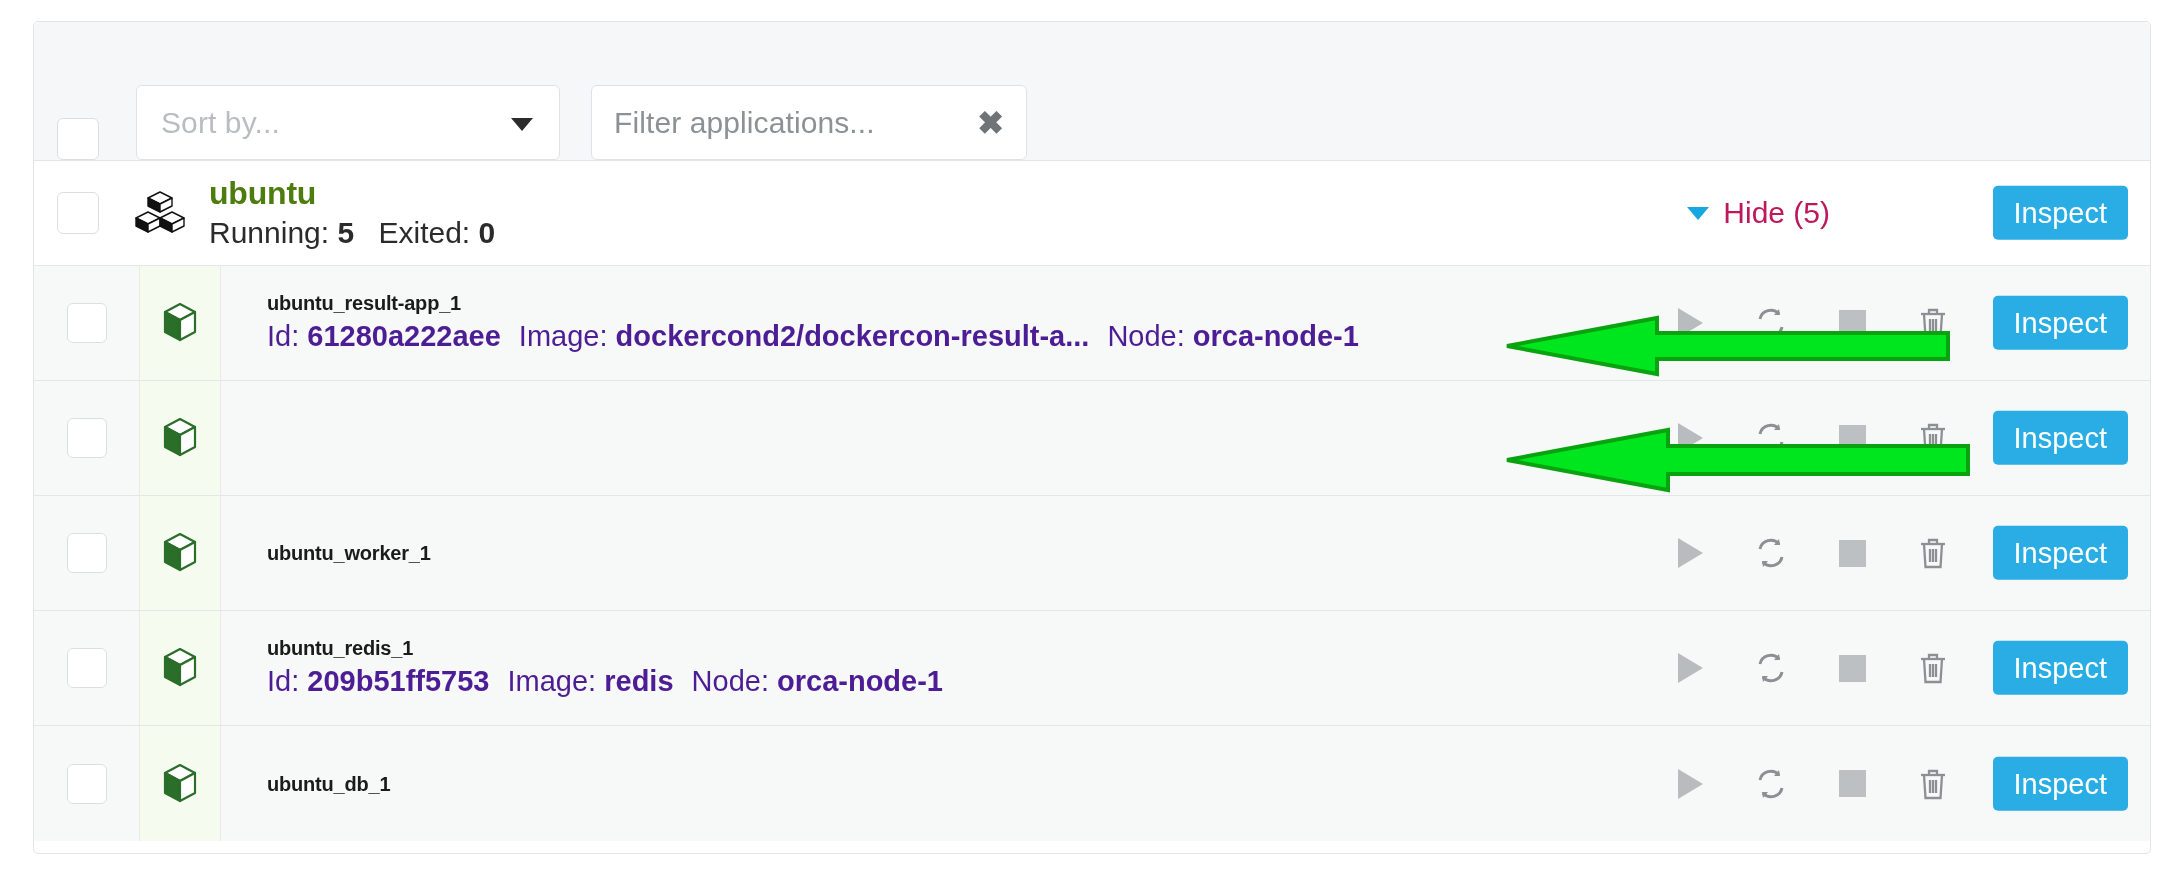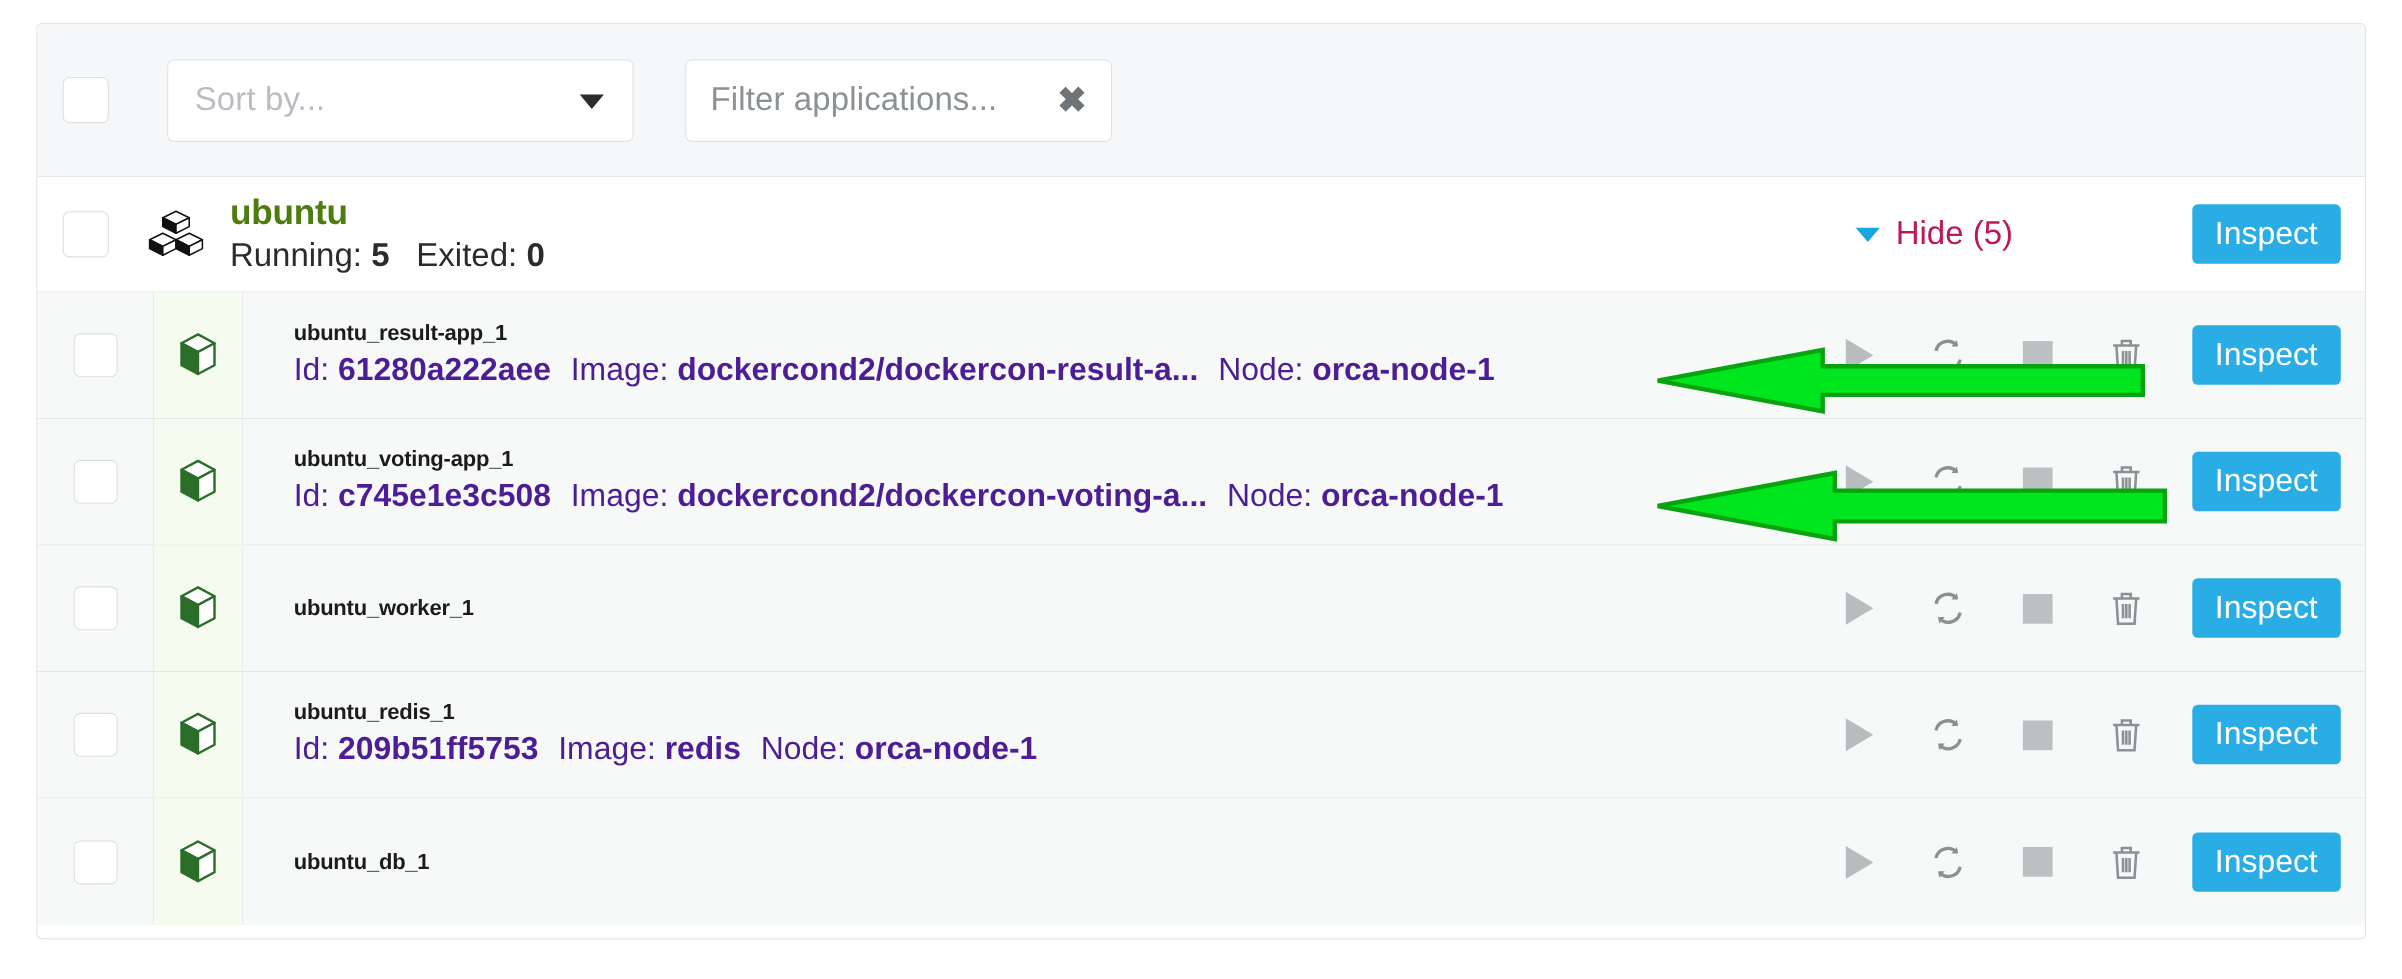--- a/index.html
+++ b/index.html
@@ -28,23 +28,22 @@
     background: #ffffff;
     overflow: hidden;
   }
 
   
   .toolbar {
     height: 139px;
     background: #f5f7f9;
     border-bottom: 1px solid #e4e6e8;
     display: flex;
-    align-items: center;
+    align-items: flex-end;
     padding-left: 23px;
-    gap: 16px;
   }
   .cb {
     width: 42px; height: 42px;
     border: 1px solid #dcdfe2;
     border-radius: 6px;
     background: #ffffff;
     flex: 0 0 auto;
   }
   .toolbar .cb { margin-right: 37px; }
 
@@ -68,21 +67,21 @@
     position: absolute;
     right: 26px; top: 50%;
     margin-top: -5px;
     width: 0; height: 0;
     border-left: 11px solid transparent;
     border-right: 11px solid transparent;
     border-top: 13px solid #2b2b2b;
   }
 
   .filterbox {
-    width: 388px; height: 75px;
+    width: 436px; height: 75px;
     background: #ffffff;
     border: 1px solid #dfe2e5;
     border-radius: 6px;
     display: flex;
     align-items: center;
     padding: 0 22px;
     position: relative;
   }
   .filter-ph {
     font-size: 30px;
@@ -381,24 +380,20 @@
           </div>
           <div class="c-iconcell">
             <svg width="40" height="42" viewBox="0 0 40 42">
               <g stroke="#2a6e2a" stroke-width="2.2" stroke-linejoin="round">
                 <path d="M20 2 L35 10 L20 18 L5 10 Z" fill="#ffffff"></path>
                 <path d="M5 10 L20 18 L20 38 L5 30 Z" fill="#2a6e2a"></path>
                 <path d="M35 10 L35 30 L20 38 L20 18 Z" fill="#ffffff"></path>
               </g>
             </svg>
           </div>
-          <div class="c-meta">
-            <div class="c-name">ubuntu_voting-app_1</div>
-            <div class="c-details"><span>Id:</span> <b>c745e1e3c508</b><span class="gap"></span><span>Image:</span> <b>dockercond2/dockercon-voting-a...</b><span class="gap"></span><span>Node:</span> <b>orca-node-1</b></div>
-          </div>
           <div class="c-actions">
             <span class="act">
               <span class="ico-play"></span>
             </span>
             <span class="act">
               <svg width="32" height="32" viewBox="0 0 32 32" fill="none" stroke="#8b9094" stroke-width="3">
                 <path d="M5 12 A11 11 0 0 1 24 7"></path>
                 <path d="M27 20 A11 11 0 0 1 8 25"></path>
                 <path d="M24 2 L25 8 L19 8 Z" fill="#8b9094" stroke="none"></path>
                 <path d="M8 30 L7 24 L13 24 Z" fill="#8b9094" stroke="none"></path>

